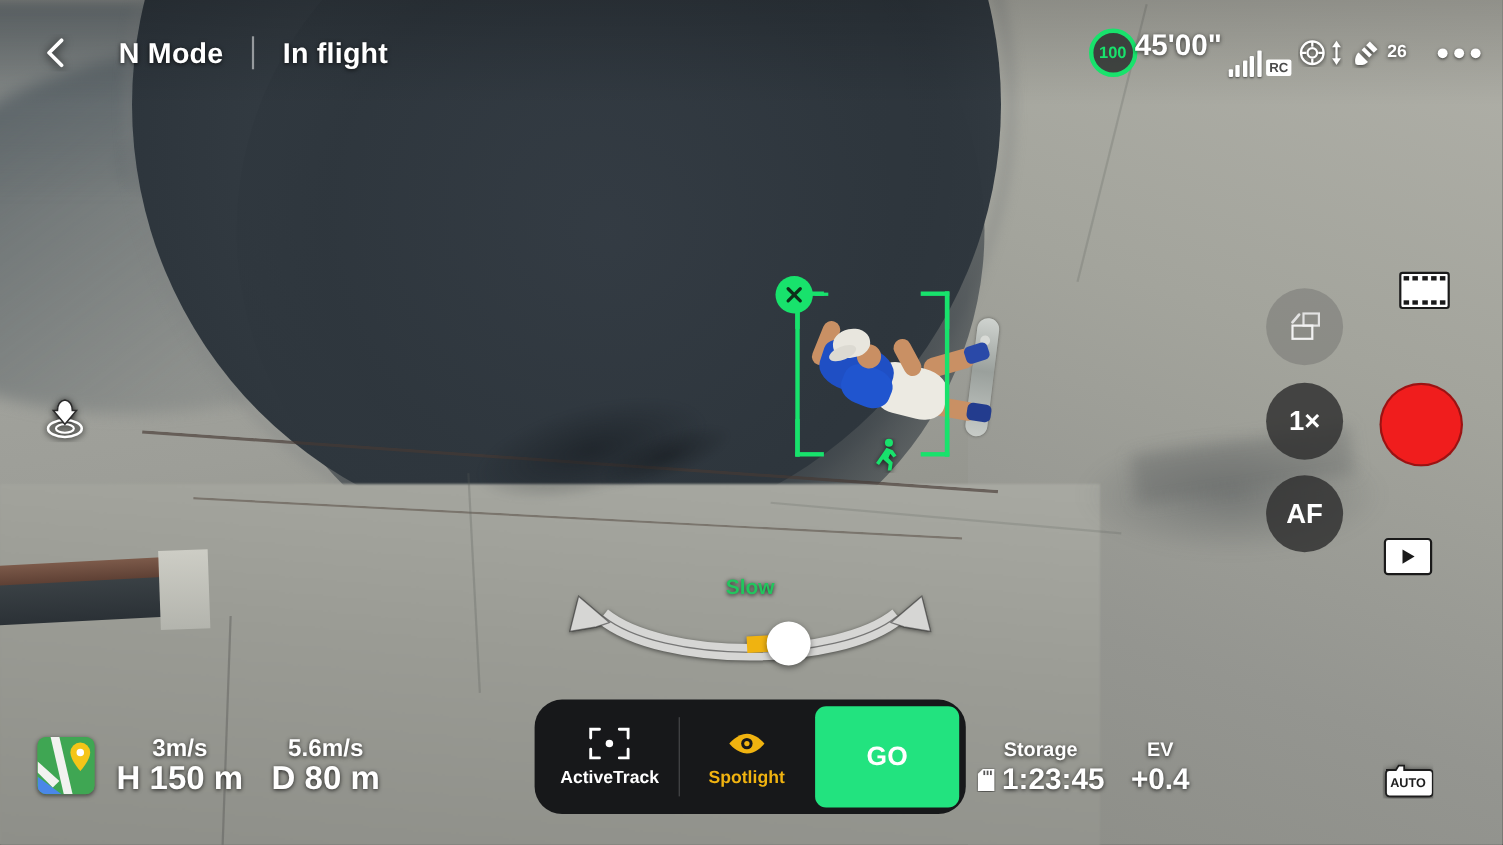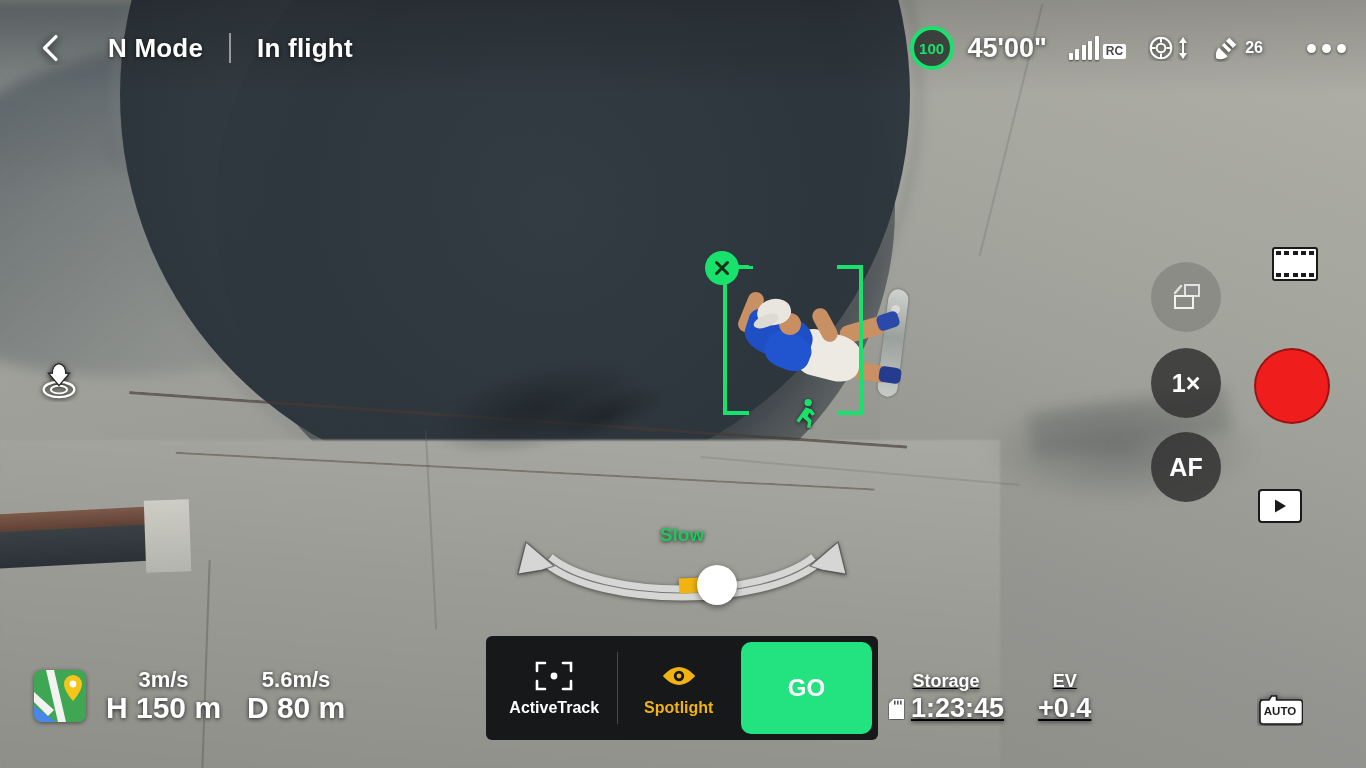--- a/index.html
+++ b/index.html
@@ -284,21 +284,21 @@
     color: #fff; font-size: 26px; font-weight: bold;
     text-shadow: 0 1px 4px rgba(0,0,0,.75);
     letter-spacing: .2px;
   }
   .mode-label { margin-left: 40px; }
   .tb-divider {
     width: 2px; height: 30px; margin: 0 26px;
     background: rgba(255,255,255,.5);
   }
   .topbar .spacer { flex: 1 1 auto; }
-  .status-group { display: flex; align-items: center; gap: 16px; }
+  .status-group { display: flex; }
   .battery-badge {
     width: 44px; height: 44px; border-radius: 50%;
     border: 4px solid #18e26c;
     background: rgba(30,35,33,.75);
     display: flex; align-items: center; justify-content: center;
     color: #18e26c; font-size: 15px; font-weight: bold;
   }
   .flight-time {
     color: #fff; font-size: 27px; font-weight: bold;
     text-shadow: 0 1px 4px rgba(0,0,0,.7);
@@ -394,21 +394,21 @@
     background: #fff;
     box-shadow: 0 2px 6px rgba(0,0,0,.45);
     cursor: pointer;
   }
 
   
   .bottom-panel {
     position: absolute; left: 486px; top: 636px;
     width: 392px; height: 104px;
     background: #17181a;
-    border-radius: 6px;
+    border-radius: 25px;
     display: flex; align-items: stretch;
     padding: 6px;
     z-index: 30;
   }
   .bp-item {
     flex: 1 1 0; display: flex; flex-direction: column;
     align-items: center; justify-content: center; gap: 7px;
     cursor: pointer; position: relative;
   }
   .bp-item + .bp-item::before {
@@ -446,23 +446,22 @@
   }
   .tele-bot {
     color: #fff; font-size: 30px; font-weight: bold;
     text-shadow: 0 1px 4px rgba(0,0,0,.8);
     line-height: 1.12;
   }
 
   
   .cam-info {
     position: absolute; left: 888px; top: 670px;
-    display: flex; gap: 34px; align-items: flex-start;
+    display: flex; gap: 24px; align-items: flex-start;
     z-index: 27;
-    text-decoration: underline;
   }
   .ci-col { text-align: center; }
   .ci-head {
     color: #fff; font-size: 18px; font-weight: bold;
     text-shadow: 0 1px 4px rgba(0,0,0,.8);
     line-height: 1.3;
   }
   .ci-val {
     color: #fff; font-size: 27px; font-weight: bold;
     text-shadow: 0 1px 4px rgba(0,0,0,.8);

